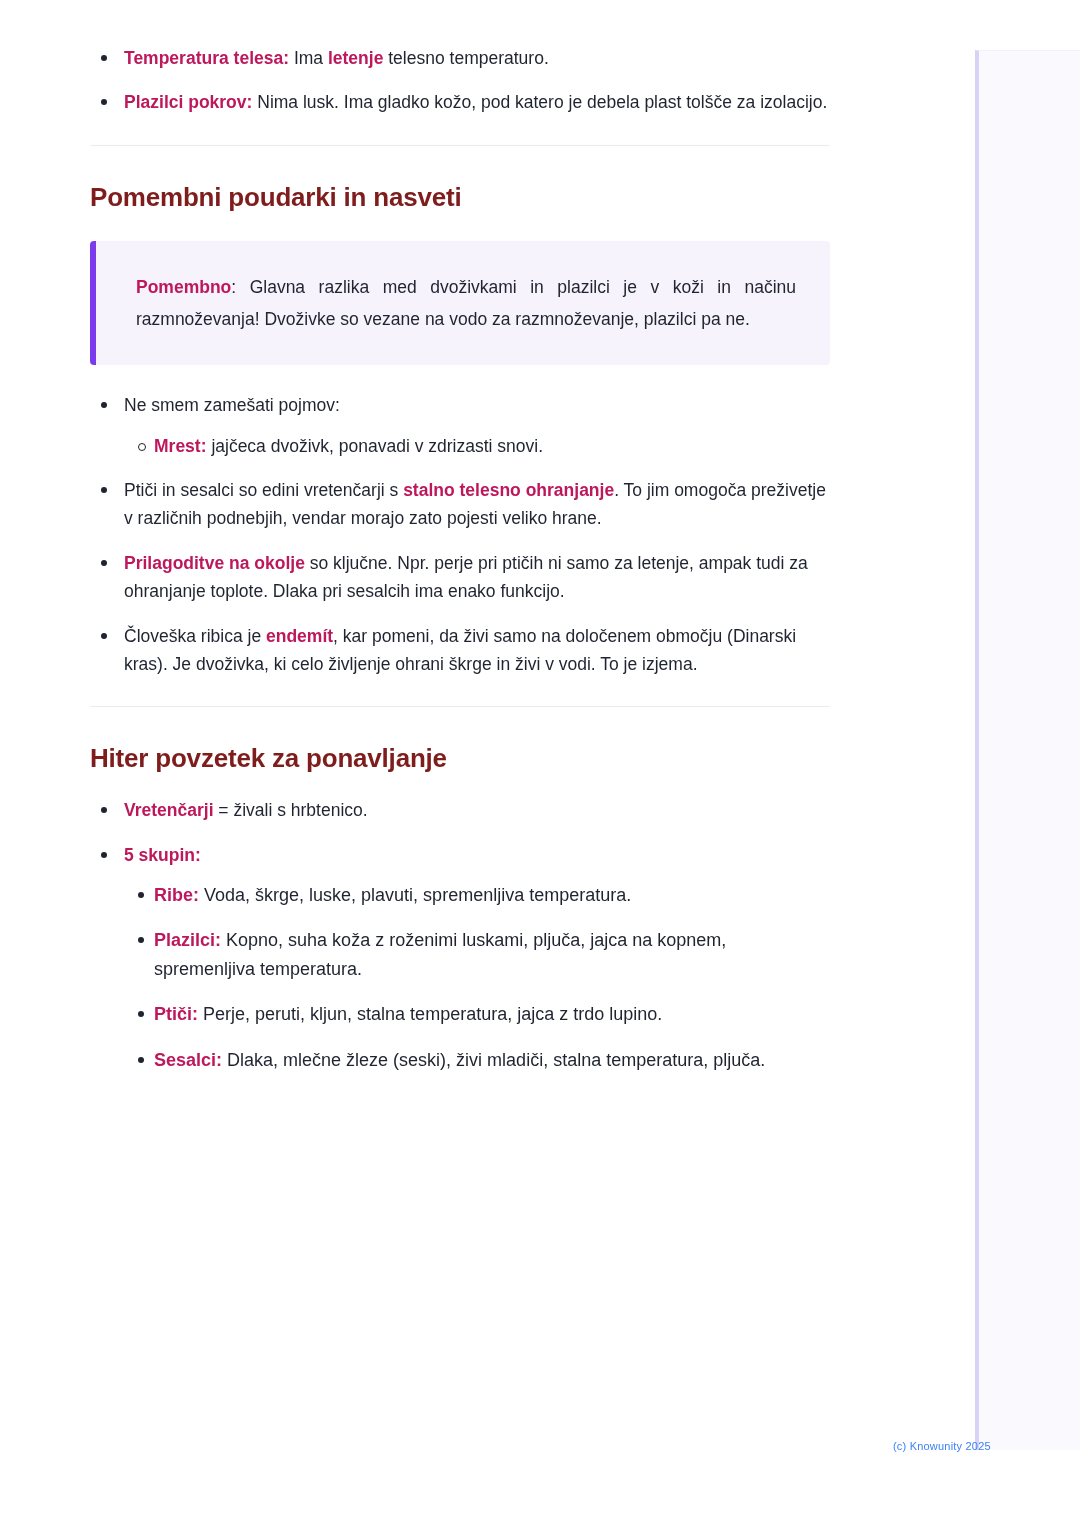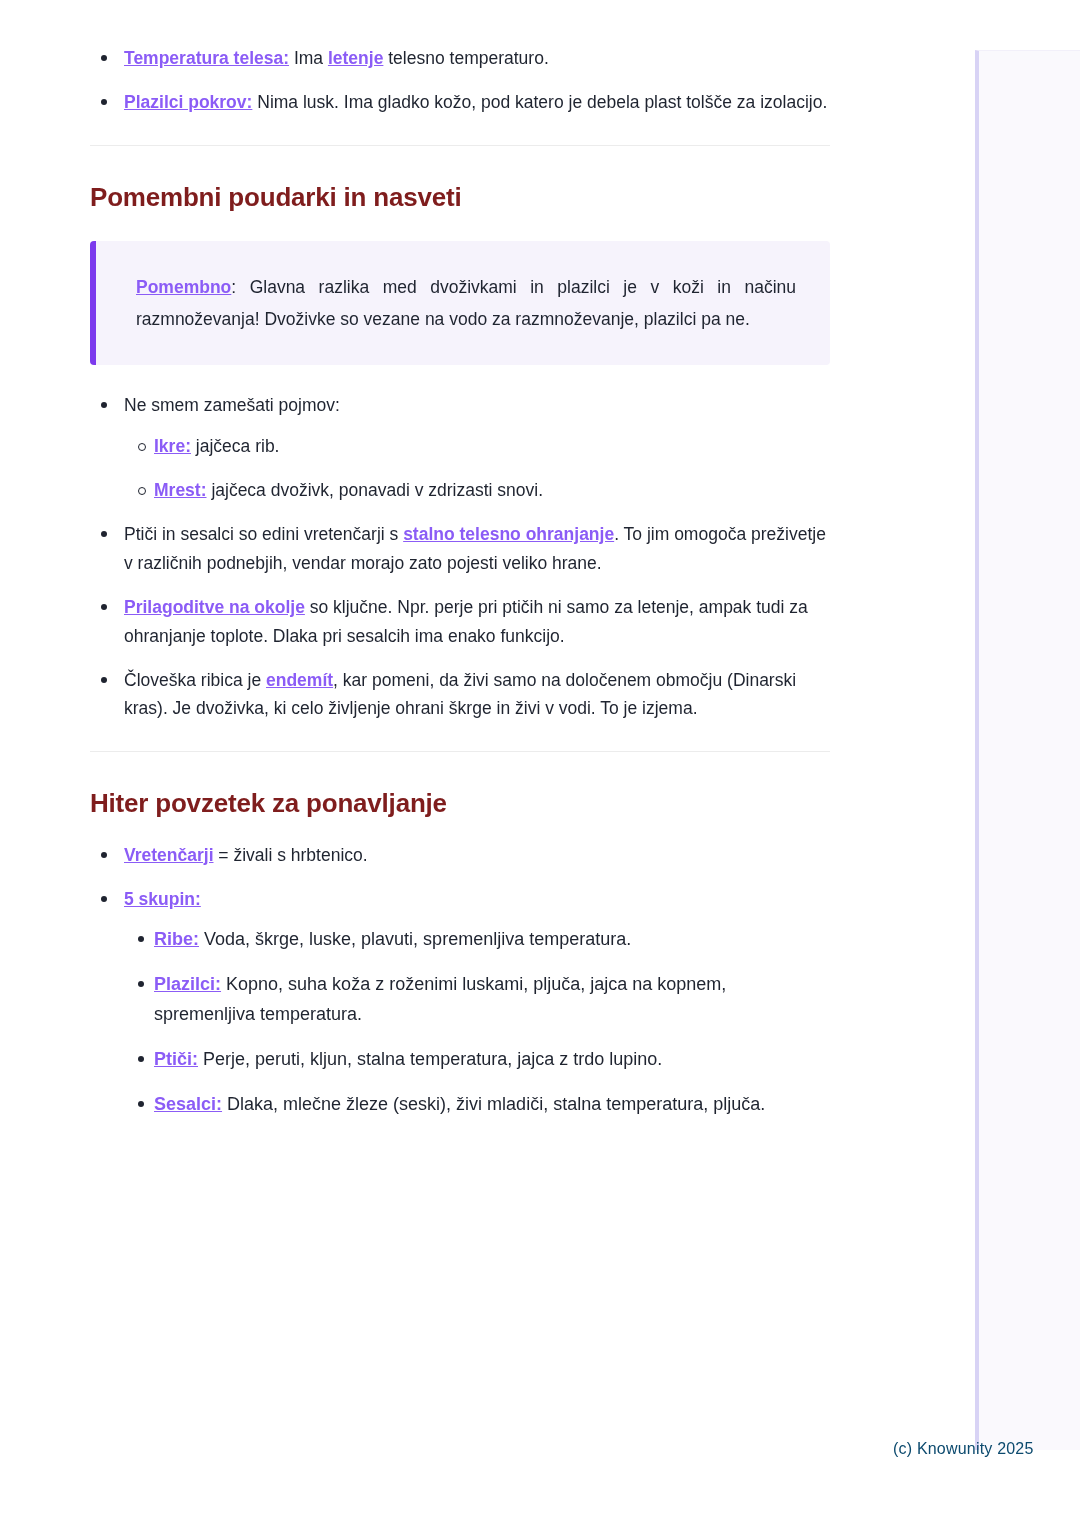--- a/index.html
+++ b/index.html
@@ -105,21 +105,21 @@
     width: 6px;
     height: 6px;
     border-radius: 50%;
     background: #1f2430;
   }
 
   ul.lvl1 > li:last-child,
   ul.lvl2-hollow > li:last-child,
   ul.lvl2-filled > li:last-child { margin-bottom: 0; }
 
-  b, .b { font-weight: 700; color: #8b5cf6; text-decoration: underline; }
+  b, .b { font-weight: 700; color: #be185d; }
 
   
   .divider {
     height: 1px;
     background: #ececec;
     margin: 28px 0 0 0;
     width: 740px;
   }
 
   
@@ -148,22 +148,22 @@
   }
 
   .gap-after-callout { height: 26px; }
   .gap-sm { height: 22px; }
 
   
   .watermark {
     position: absolute;
     left: 893px;
     top: 1440px;
-    font-size: 16px;
-    color: #0c4a6e;
+    font-size: 11px;
+    color: #3b82f6;
     letter-spacing: 0.2px;
     white-space: nowrap;
   }
 </style>
 </head>
 <body>
 
 <div class="side-panel"></div>
 
 <div class="page">
@@ -185,23 +185,20 @@
     <p><span class="b">Pomembno</span><span>: Glavna razlika med dvoživkami in plazilci je v koži in načinu razmnoževanja! Dvoživke so vezane na vodo za razmnoževanje, plazilci pa ne.</span></p>
   </div>
 
   <div class="gap-after-callout"></div>
 
   <ul class="lvl1">
     <li>
       <span>Ne smem zamešati pojmov:</span>
       <ul class="lvl2-hollow">
         <li>
-          <span class="b">Ikre:</span><span> jajčeca rib.</span>
-        </li>
-        <li>
           <span class="b">Mrest:</span><span> jajčeca dvoživk, ponavadi v zdrizasti snovi.</span>
         </li>
       </ul>
     </li>
     <li>
       <span>Ptiči in sesalci so edini vretenčarji s </span><span class="b">stalno telesno ohranjanje</span><span>. To jim omogoča preživetje v različnih podnebjih, vendar morajo zato pojesti veliko hrane.</span>
     </li>
     <li>
       <span class="b">Prilagoditve na okolje</span><span> so ključne. Npr. perje pri ptičih ni samo za letenje, ampak tudi za ohranjanje toplote. Dlaka pri sesalcih ima enako funkcijo.</span>
     </li>

